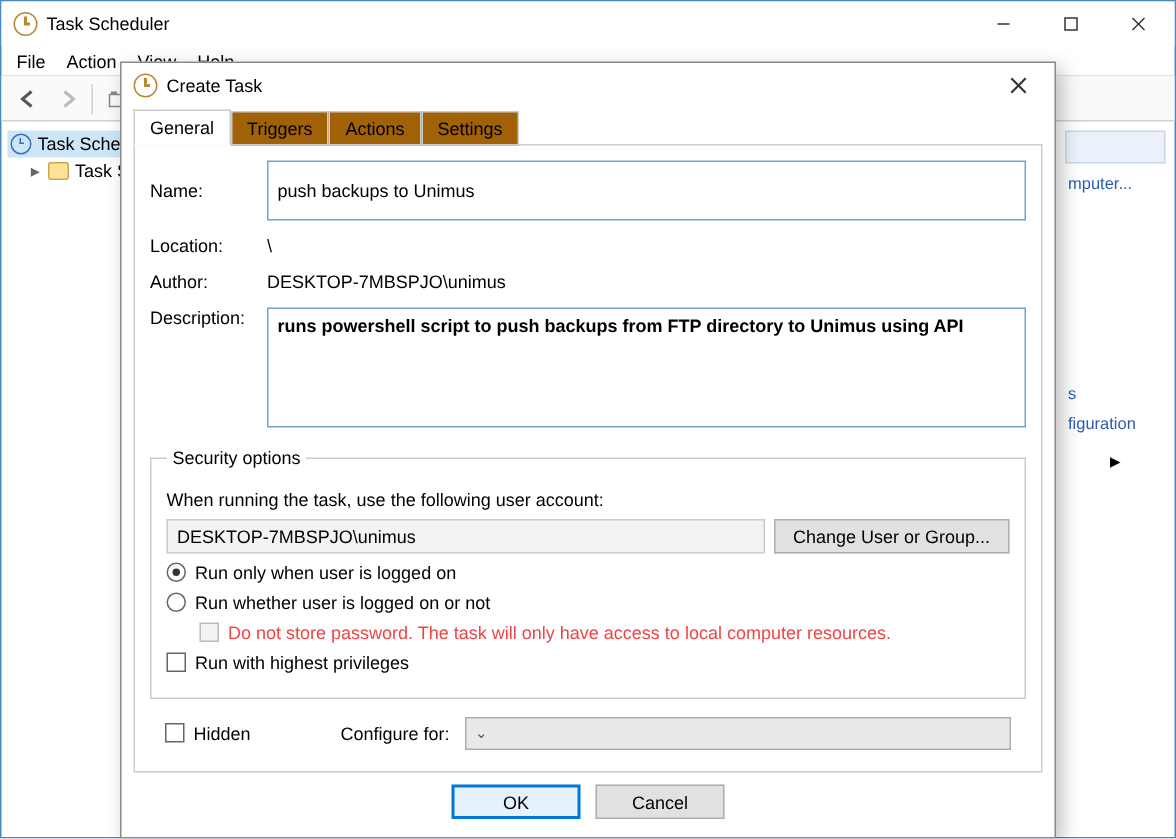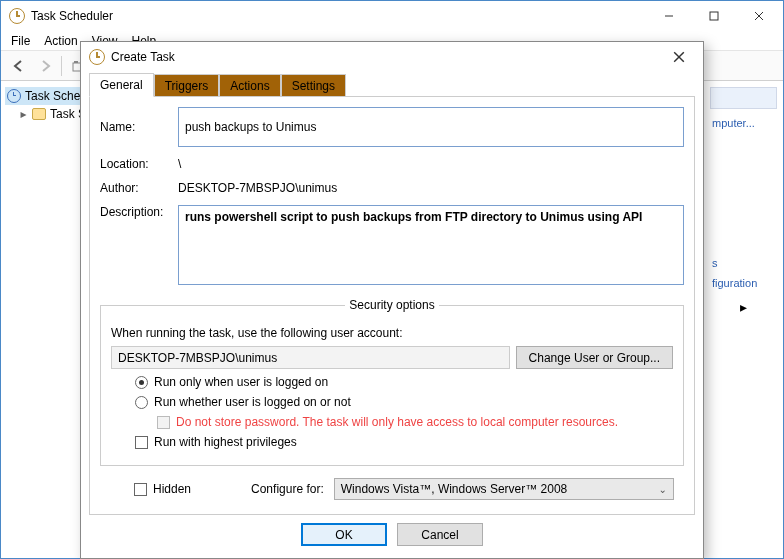--- a/index.html
+++ b/index.html
@@ -49,27 +49,27 @@
 .dialog .tab.active { background: #fff; border-bottom: 1px solid #fff; z-index: 2;}
 .dialog .tab-body { border: 1px solid #ccc; margin: 0 8px; padding: 10px 10px 6px; position: relative; }
 
 .row { display: flex; align-items: center; margin-bottom: 10px; }
 .row .lbl { width: 78px; font-size: 12px; }
 .row .val { flex: 1; font-size: 12px; }
 input.text { width: 100%; height: 40px; border: 1px solid #7a9fcf; padding: 0 6px; font-size: 12px; outline: none; }
 textarea.text { width: 100%; height: 80px; border: 1px solid #7a9fcf; padding: 4px 6px; font-size: 12px; outline: none; resize: none; font-family: inherit; line-height: 1.3; font-weight: bold; }
 
 fieldset.sec { border: 1px solid #ccc; padding: 8px 10px 10px; margin: 6px 0 4px; }
-fieldset.sec legend { font-size: 12px; padding: 0 4px; text-align: center; }
+fieldset.sec legend { font-size: 12px; padding: 0 4px; }
 .sec-row { margin: 6px 0; display: flex; align-items: center; }
 .user-box { flex: 1; height: 23px; border: 1px solid #ccc; background: #f3f3f3; padding: 0 6px; display: flex; align-items: center; font-size: 12px; }
 .btn { height: 23px; padding: 0 12px; border: 1px solid #adadad; background: #e1e1e1; font-size: 12px; display:inline-flex; align-items:center; justify-content:center; cursor: default;}
 .btn.primary { border: 2px solid #0078d7; background: #e5f1fb; }
 
-.radio, .check { display: inline-flex; align-items: flex-end; gap: 6px; font-size: 12px; margin-left: 24px; }
+.radio, .check { display: inline-flex; align-items: flex-start; gap: 6px; font-size: 12px; }
 .radio .dot { width: 13px; height: 13px; border: 1px solid #666; border-radius: 50%; position: relative; background:#fff;}
 .radio.selected .dot::after { content:""; position:absolute; inset:3px; background:#333; border-radius:50%; }
 .check .box { width: 13px; height: 13px; border: 1px solid #666; background:#fff;}
 .check.disabled { color:#ef4444; }
 .check.disabled .box { border-color:#bbb; background:#f3f3f3;}
 
 .footer-row { display:flex; align-items:center; padding: 8px 10px; gap: 10px; }
 .select { flex:1; height:22px; border:1px solid #adadad; background:#e9e9e9; display:flex; align-items:center; justify-content:space-between; padding:0 6px; font-size:12px;}
 .select .chev { font-size:10px; color:#555;}
 
@@ -234,21 +234,20 @@
     </fieldset>
 
     <div class="footer-row">
       <label class="check">
           <span class="box"></span>
           <span>Hidden</span>
         </label>
       <span style="width:40px"></span>
       <span>Configure for:</span>
       <div class="select">
-        <span>Windows Vista™, Windows Server™ 2008</span>
         <span class="chev">⌄</span>
       </div>
     </div>
   </div>
 
   <div class="dlg-buttons">
     <button class="btn primary">OK</button>
     <button class="btn">Cancel</button>
   </div>
 </div>

